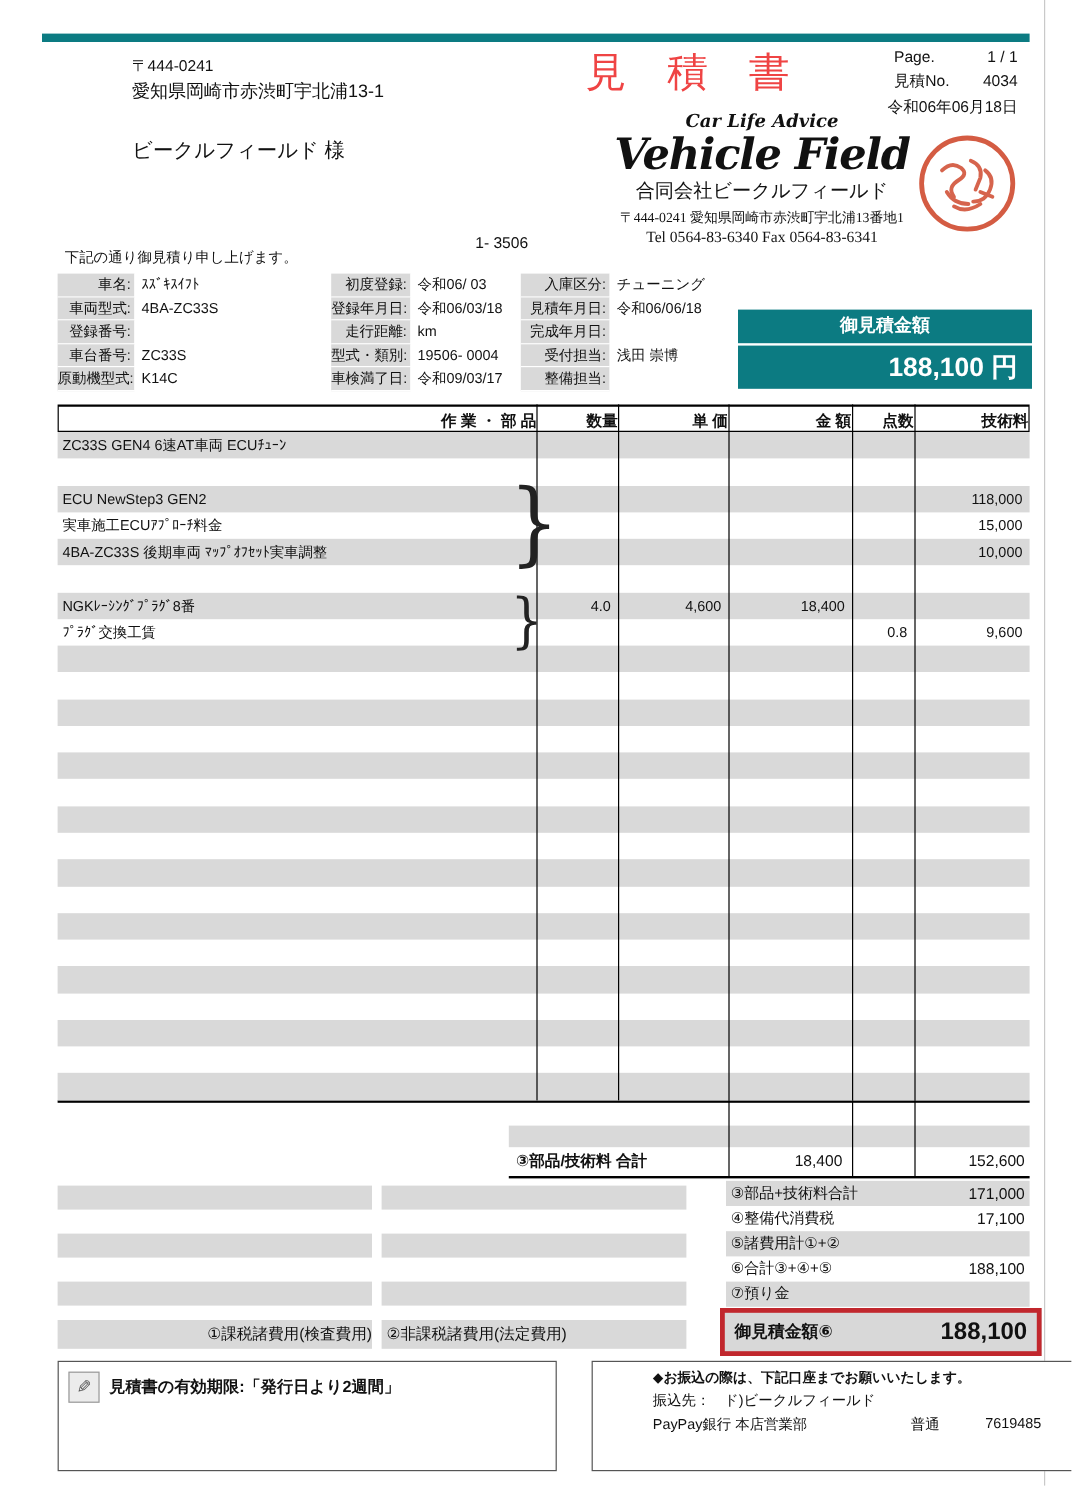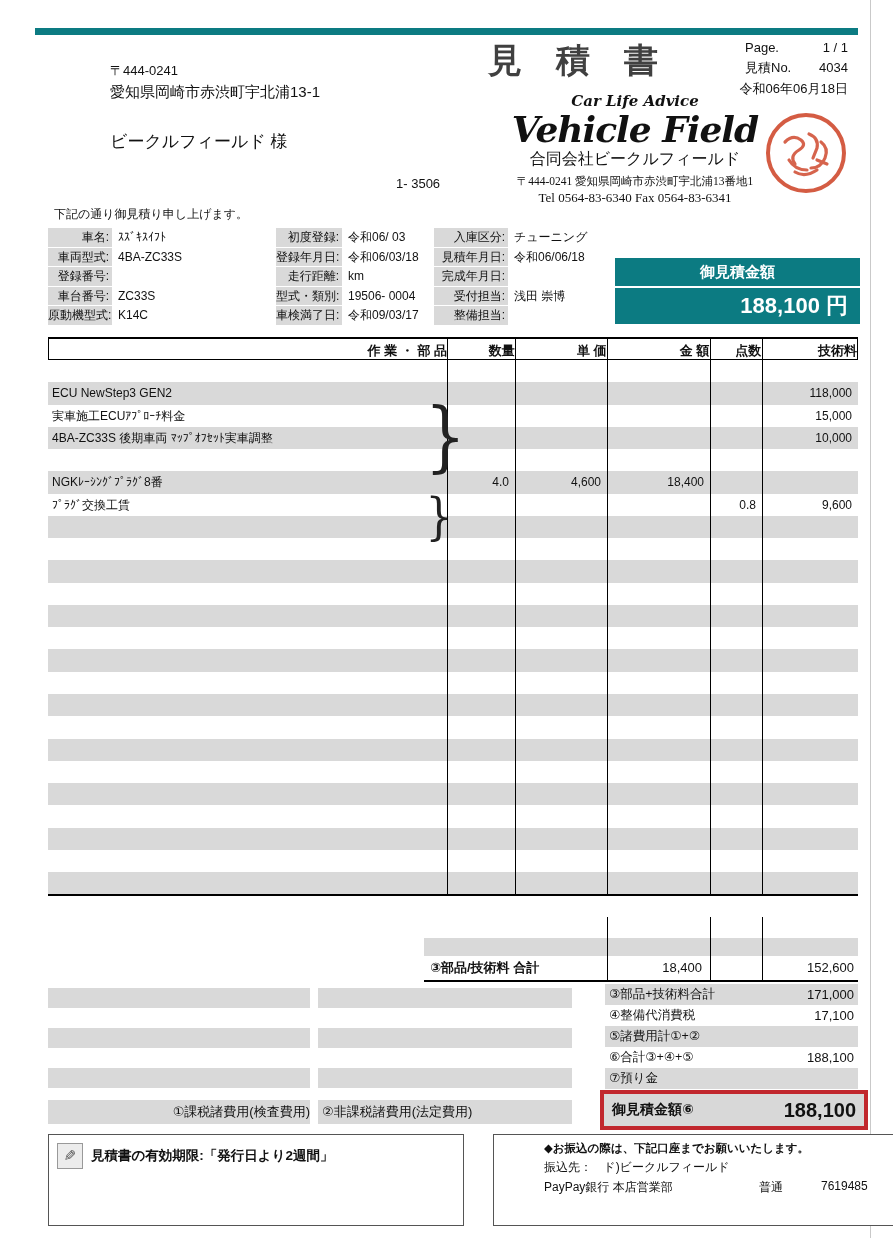--- a/index.html
+++ b/index.html
@@ -2,29 +2,29 @@
 <html><head>
 <meta charset="utf-8">
 <style>
   html,body{margin:0;padding:0;background:#fff;}
   #page{position:relative;width:893px;height:1259px;background:#ffffff;overflow:hidden;
         font-family:"Liberation Sans","DejaVu Sans",sans-serif;color:#111;}
   .abs{position:absolute;}
   
   #top-teal-bar{left:35px;top:28px;width:823px;height:7px;background:#0c7b82;}
   #page-edge-line{left:870px;top:0;width:1px;height:1238px;background:#c9c9c9;}
-  #doc-title{left:488px;top:38px;width:180px;font-size:34px;font-weight:bold;color:#404040;white-space:nowrap;}
+  #doc-title{left:488px;top:38px;width:180px;font-size:34px;font-weight:normal;color:#ef4444;white-space:nowrap;}
   #page-meta{left:745px;top:38px;width:103px;font-size:13px;}
   .meta-row{display:flex;justify-content:space-between;line-height:20px;}
   #issue-date{left:712px;top:80px;width:136px;text-align:right;font-size:13px;}
-  #customer{left:110px;top:46px;margin-top:16px;}
+  #customer{left:110px;top:46px;}
   #customer .postal{font-size:13px;}
   #customer .addr{font-size:15px;margin-top:3px;}
   #customer .name{font-size:17px;margin-top:28px;}
-  #customer-code{left:396px;top:176px;font-size:13px;}
+  #customer-code{left:396px;top:195px;font-size:13px;}
   #greeting{left:54px;top:206px;font-size:12px;}
   #company{left:490px;top:92px;width:290px;text-align:center;}
   #company .tagline{font-family:"DejaVu Serif","Liberation Serif",serif;font-style:italic;font-weight:bold;font-size:15px;}
   #company .logo{font-family:"DejaVu Serif","Liberation Serif",serif;font-style:italic;font-weight:bold;font-size:36px;line-height:38px;letter-spacing:-1px;}
   #company .cname{font-size:16px;margin-top:1px;}
   #company .caddr{font-size:11.5px;margin-top:4px;font-family:"Liberation Serif","DejaVu Serif",serif;}
   #company .ctel{font-size:13px;margin-top:1px;font-family:"Liberation Serif","DejaVu Serif",serif;}
   #hanko{left:765px;top:112px;width:82px;height:82px;}
   
   #vehicle-table{left:48px;top:228px;width:555px;}
@@ -185,20 +185,28 @@
   <div class="abs" id="items-table">
     <div id="items-header">
         <span class="col-name">作 業 ・ 部 品</span>
         <span class="col-qty">数量</span>
         <span class="col-unit">単 価</span>
         <span class="col-amount">金 額</span>
         <span class="col-points">点数</span>
         <span class="col-tech">技術料</span>
       </div>
     <div id="items-rows">
+        <div class="irow gray">
+          <span class="cell col-name name">ZC33S GEN4 6速AT車両 ECUﾁｭｰﾝ</span>
+          <span class="cell col-qty num"></span>
+          <span class="cell col-unit num"></span>
+          <span class="cell col-amount num"></span>
+          <span class="cell col-points num"></span>
+          <span class="cell col-tech num"></span>
+        </div>
         <div class="irow">
           <span class="cell col-name name"></span>
           <span class="cell col-qty num"></span>
           <span class="cell col-unit num"></span>
           <span class="cell col-amount num"></span>
           <span class="cell col-points num"></span>
           <span class="cell col-tech num"></span>
         </div>
         <div class="irow gray">
           <span class="cell col-name name">ECU NewStep3 GEN2</span>

